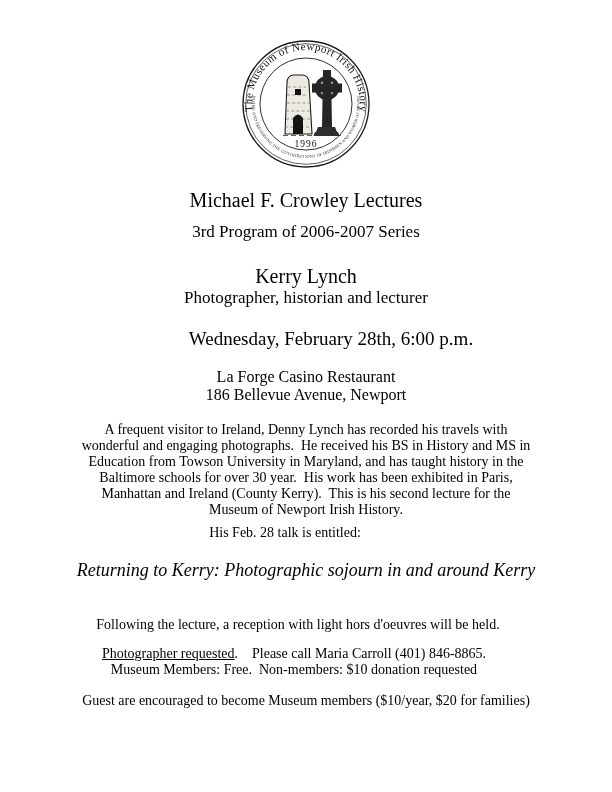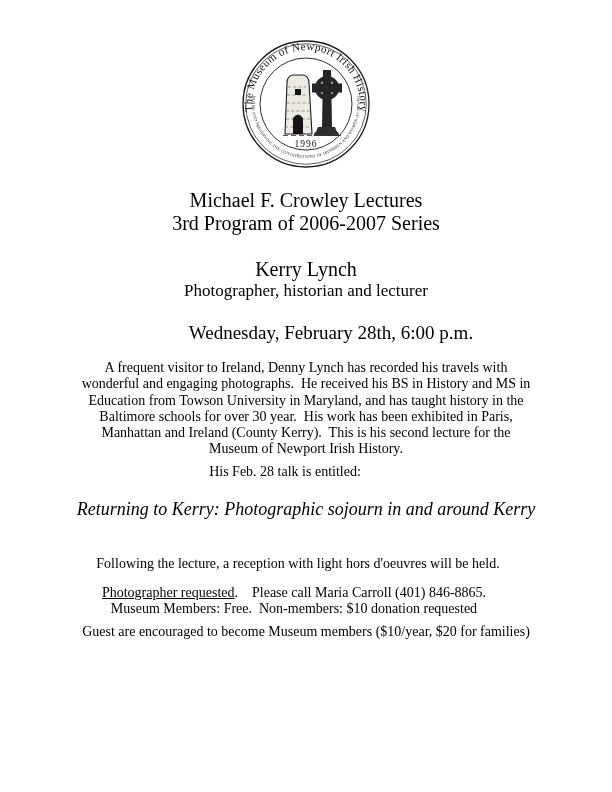--- a/index.html
+++ b/index.html
@@ -7,31 +7,31 @@
     position:relative;
     width:612px;height:792px;
     background:#ffffff;
     font-family:"Liberation Serif","DejaVu Serif",serif;
     color:#000;
     overflow:hidden;
   }
   .seal-wrap{width:134px;margin:37px auto 0;}
   .t{text-align:center;font-weight:normal;white-space:pre-wrap;line-height:1.15;}
   .series-title{font-size:20px;margin-top:14px;}
-  .program{font-size:20px;margin-top:0;}
+  .program{font-size:17px;margin-top:10px;}
   .speaker{font-size:20px;margin-top:23px;}
   .speaker-title{font-size:17px;}
   .datetime{font-size:19px;margin-top:21px;position:relative;left:25px;}
   .venue{font-size:16px;margin-top:18px;line-height:1.18;}
   .bio{font-size:14px;margin-top:17px;line-height:1.24;}
   .talk-intro{font-size:14px;margin-top:7px;position:relative;left:-21px;}
   .talk-title{font-size:18px;font-style:italic;margin-top:19px;}
   .reception{font-size:14px;margin-top:36px;position:relative;left:-8px;}
   .res-block{font-size:14px;margin-top:13px;line-height:1.3;position:relative;left:-12px;}
-  .membership{font-size:14px;margin-top:7px;}
+  .membership{font-size:14px;margin-top:15px;}
   .underlined{text-decoration:underline;}
   
   .seal-top-text{font-family:"Liberation Serif","DejaVu Serif",serif;font-size:11px;letter-spacing:0.4px;fill:#111;}
   .seal-bottom-text{font-family:"Liberation Serif","DejaVu Serif",serif;font-size:4.1px;letter-spacing:0.25px;fill:#222;}
   .seal-year-text{font-family:"Liberation Serif","DejaVu Serif",serif;font-size:9.5px;letter-spacing:1px;fill:#111;}
 </style>
 </head>
 <body>
 
 <div class="page">
@@ -74,20 +74,24 @@
   </div>
 
   <div class="t series-title">Michael F. Crowley Lectures</div>
   <div class="t program">3rd Program of 2006-2007 Series</div>
 
   <div class="t speaker">Kerry Lynch</div>
   <div class="t speaker-title">Photographer, historian and lecturer</div>
 
   <div class="t datetime">Wednesday, February 28th, 6:00 p.m.</div>
 
+  <div class="venue">
+    <div class="t">La Forge Casino Restaurant</div>
+    <div class="t">186 Bellevue Avenue, Newport</div>
+  </div>
 
   <div class="bio">
     <div class="t">A frequent visitor to Ireland, Denny Lynch has recorded his travels with</div>
     <div class="t">wonderful and engaging photographs.  He received his BS in History and MS in</div>
     <div class="t">Education from Towson University in Maryland, and has taught history in the</div>
     <div class="t">Baltimore schools for over 30 year.  His work has been exhibited in Paris,</div>
     <div class="t">Manhattan and Ireland (County Kerry).  This is his second lecture for the</div>
     <div class="t">Museum of Newport Irish History.</div>
   </div>
 

